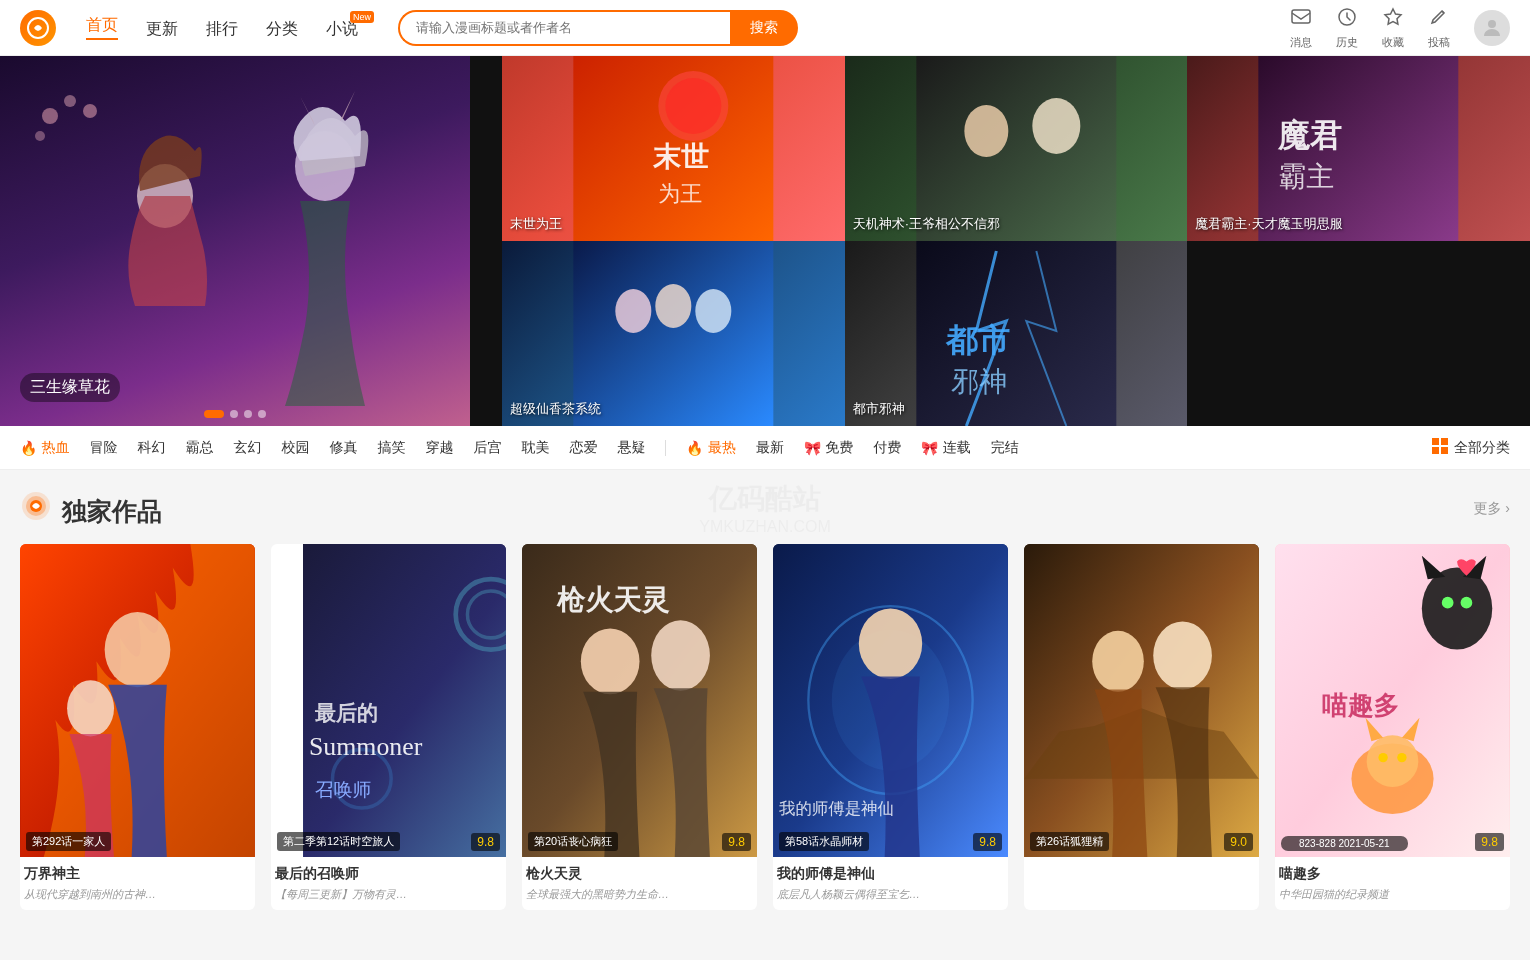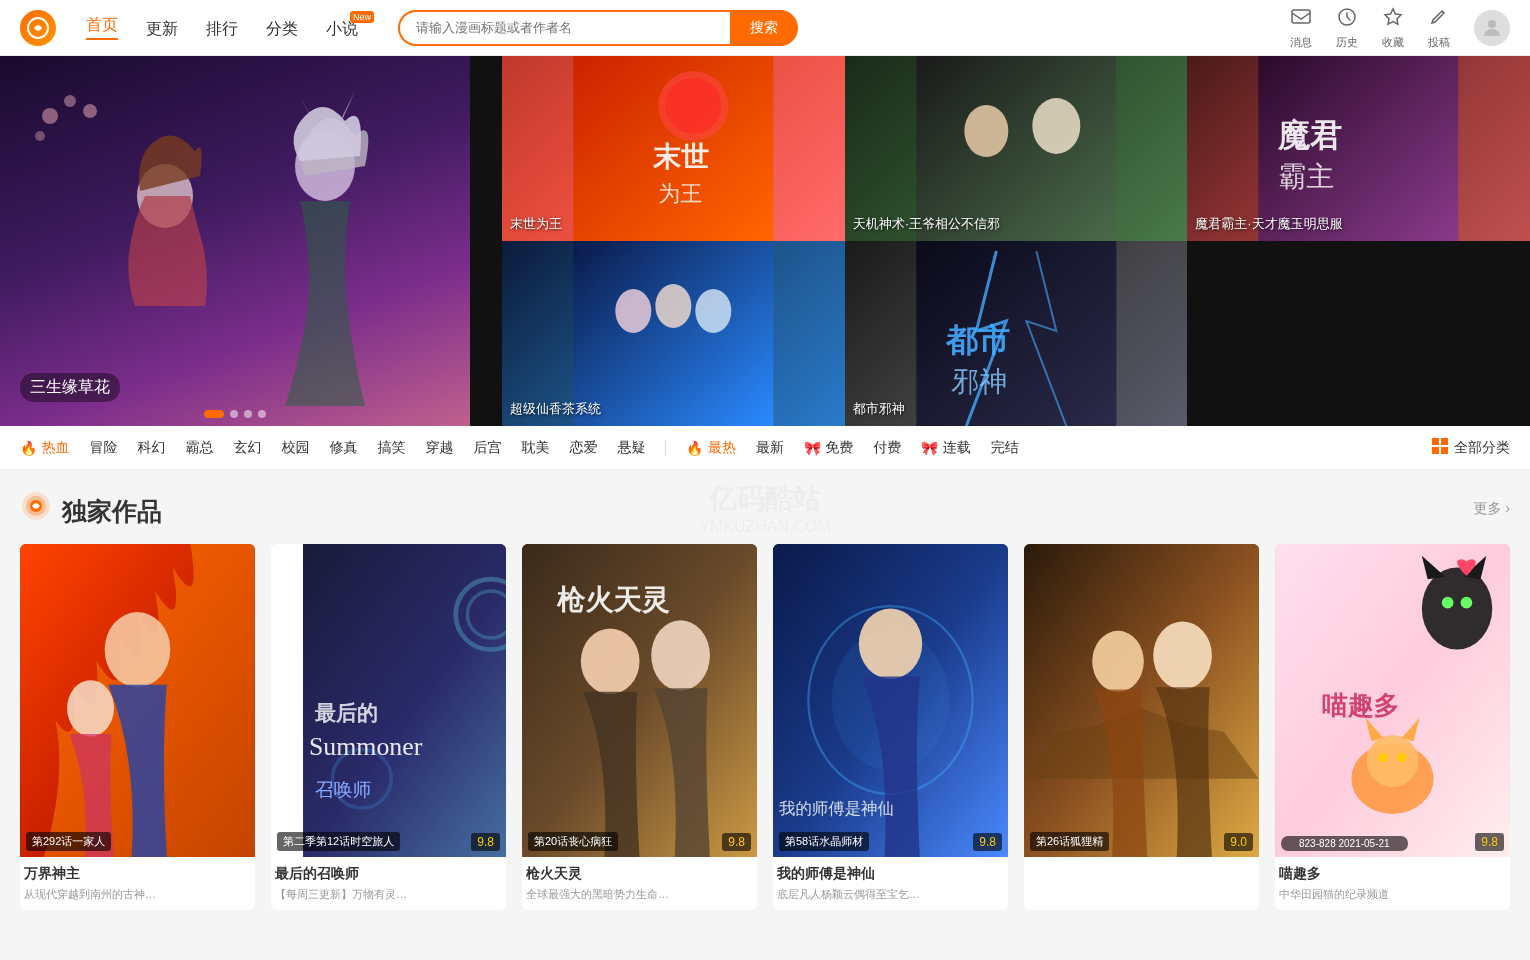--- a/index.html
+++ b/index.html
@@ -330,20 +330,21 @@
       white-space: nowrap;
       overflow: hidden;
       text-overflow: ellipsis;
     }
     .comic-desc {
       font-size: 11px;
       color: #999;
       white-space: nowrap;
       overflow: hidden;
       text-overflow: ellipsis;
+      font-style: italic;
     }
 
     
     .thumb-wanjie { background: linear-gradient(160deg, #ff4400 0%, #cc2200 40%, #880000 70%, #ff8866 100%); }
     .thumb-zuihou { background: linear-gradient(160deg, #1a1a3a 0%, #2a2a6a 40%, #3a5a8a 70%, #4a7aaa 100%); }
     .thumb-qianghuo { background: linear-gradient(160deg, #3a2a1a 0%, #6a4a2a 40%, #8a6030 70%, #cc9944 100%); }
     .thumb-wode { background: linear-gradient(160deg, #0a1a4a 0%, #1a3a8a 40%, #2a5aca 70%, #4a8aff 100%); }
     .thumb-tianji { background: linear-gradient(160deg, #2a1a0a 0%, #6a3a10 40%, #aa6020 70%, #ddaa44 100%); }
     .thumb-miao { background: linear-gradient(160deg, #ffcccc 0%, #ffaaaa 40%, #ff8888 70%, #ffeeee 100%); }
   </style>

